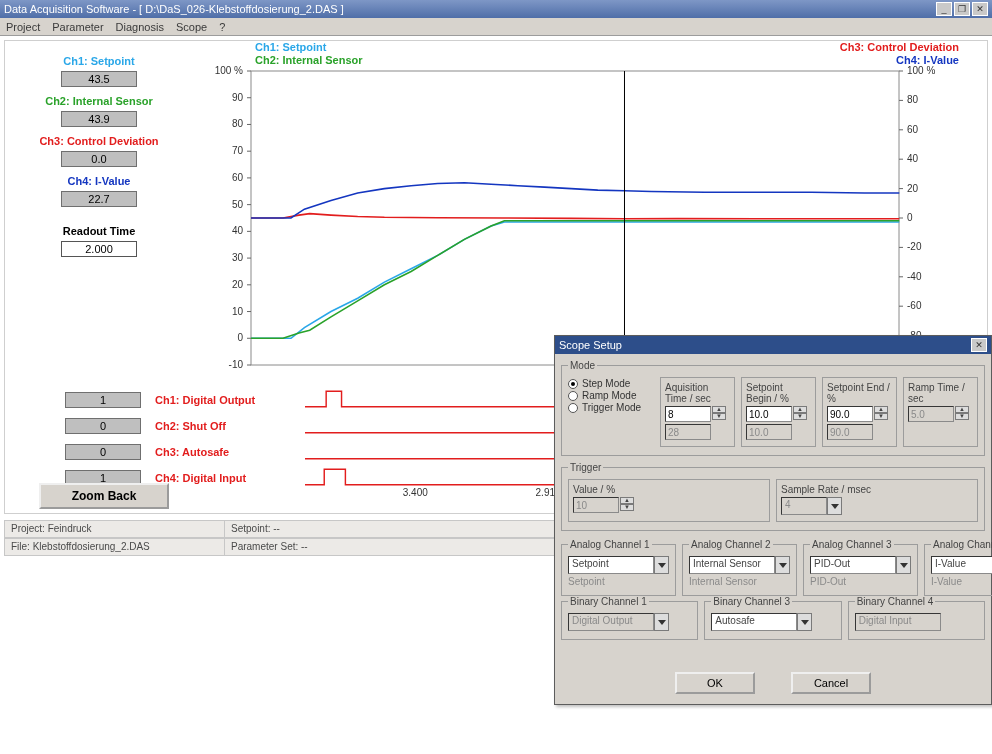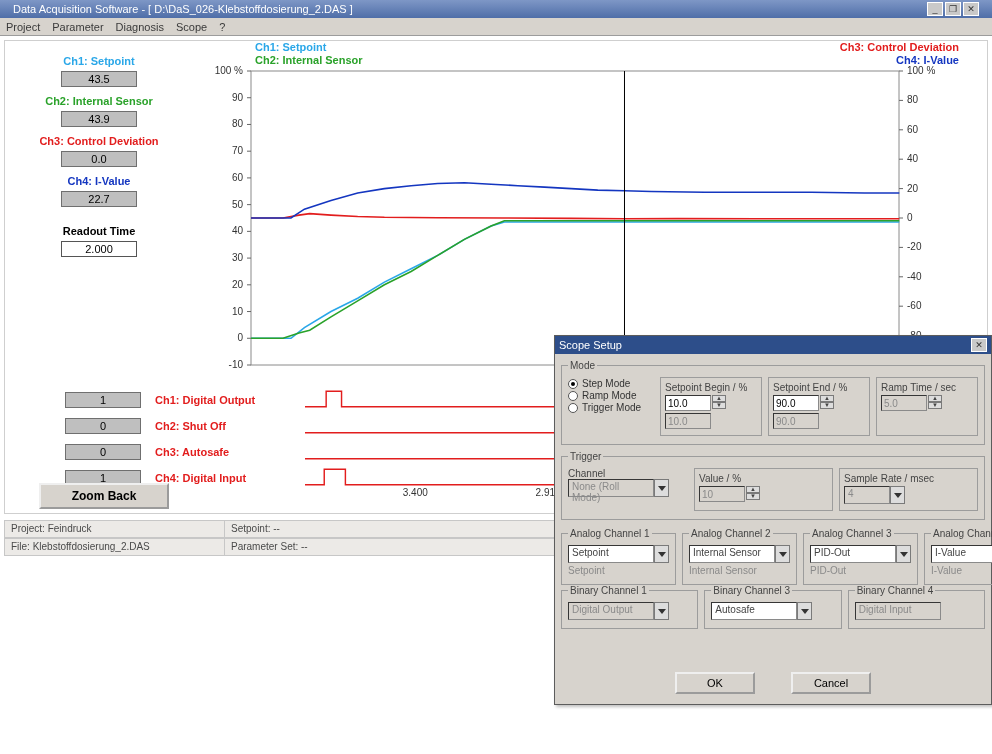--- a/index.html
+++ b/index.html
@@ -1,20 +1,20 @@
 <!DOCTYPE html>
 <html><head>
 <meta charset="utf-8">
 <style>
   * { box-sizing: border-box; font-family: "Tahoma", "MS Sans Serif", sans-serif; }
   body { margin:0; background:#fff; width:992px; height:754px; position:relative; overflow:hidden; font-size:11px; color:#000; }
 
   
   .mainwin { position:absolute; left:0; top:0; width:992px; height:754px; }
-  .titlebar { height:18px; background:linear-gradient(#7e97c6,#4f6ea8); color:#fff; display:flex; align-items:center; padding:0 13px; font-size:11px; }
+  .titlebar { height:18px; background:linear-gradient(#7e97c6,#4f6ea8); color:#fff; display:flex; align-items:center; padding:0 4px; font-size:11px; }
   .titlebar .spacer { flex:1; }
   .titlebar .wbtn { width:16px; height:14px; background:#c9c9c9; border:1px solid #fff; margin-left:2px; font-size:9px; line-height:12px; text-align:center; color:#333; }
   .menubar { height:18px; background:#d7d3cd; display:flex; align-items:center; gap:12px; padding:0 6px; border-bottom:1px solid #9c9c9c; font-size:11px; color:#3a3a3a; }
   .menubar span { }
 
   .workarea { position:absolute; left:4px; top:40px; right:4px; height:474px; background:#fff; border:1px solid #cfcfcf; }
   .plotheader { position:absolute; top:0; left:250px; right:28px; height:30px; }
   .plotheader .hitem { position:absolute; top:0; font-size:11px; font-weight:bold; }
 
   .leftcol { position:absolute; left:4px; top:8px; width:180px; }
@@ -245,20 +245,33 @@
           <div class="radio">
               <span class="r"></span>
               <span>Ramp Mode</span>
             </div>
           <div class="radio">
               <span class="r"></span>
               <span>Trigger Mode</span>
             </div>
         </div>
         <div class="mini" style="flex:1">
+          <div class="mt">Aquisition Time / sec</div>
+          <div style="display:flex">
+              <input class="txt" value="8" style="">
+              <div class="spin">
+                <div>▲</div>
+                <div>▼</div>
+              </div>
+            </div>
+          <div style="display:flex;margin-top:2px">
+              <input class="txt dis" disabled="" value="28" style="">
+            </div>
+        </div>
+        <div class="mini" style="flex:1">
           <div class="mt">Setpoint Begin / %</div>
           <div style="display:flex">
               <input class="txt" value="10.0" style="">
               <div class="spin">
                 <div>▲</div>
                 <div>▼</div>
               </div>
             </div>
           <div style="display:flex;margin-top:2px">
               <input class="txt dis" disabled="" value="10.0" style="">
@@ -286,27 +299,20 @@
                 <div>▼</div>
               </div>
             </div>
         </div>
       </div>
     </fieldset>
 
     <fieldset class="gb" style="margin-top:6px">
       <legend>Trigger</legend>
       <div class="row">
-        <div style="width:120px">
-          <div class="mt">Channel</div>
-          <div class="combo">
-            <div class="cv dis">None (Roll Mode)</div>
-              <div class="cb"></div>
-          </div>
-        </div>
         <div class="mini" style="flex:1">
           <div class="mt">Value / %</div>
           <div style="display:flex">
               <input class="txt dis" disabled="" value="10" style="">
               <div class="spin">
                 <div>▲</div>
                 <div>▼</div>
               </div>
             </div>
         </div>

